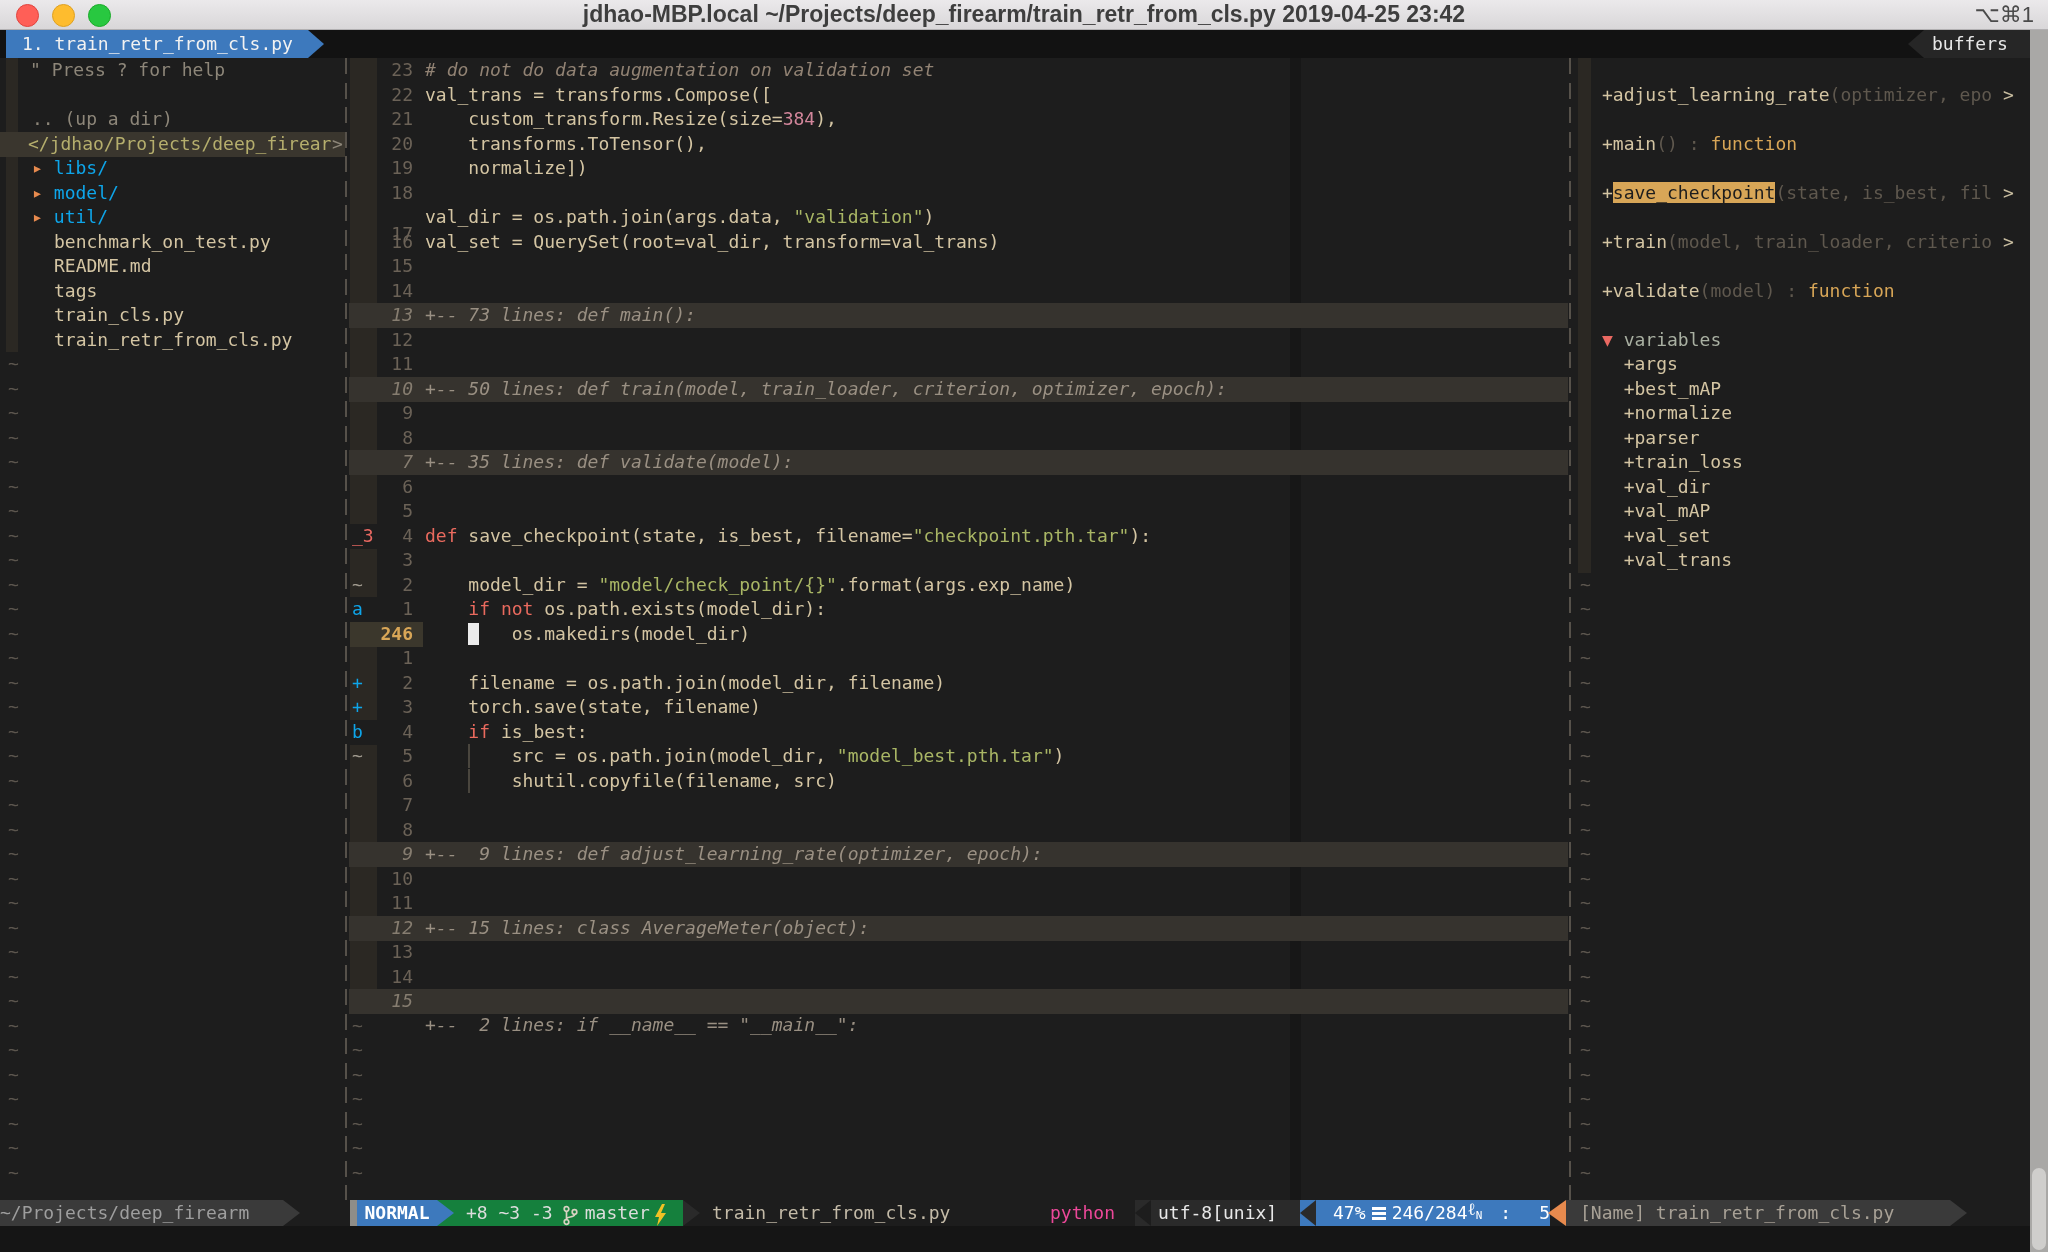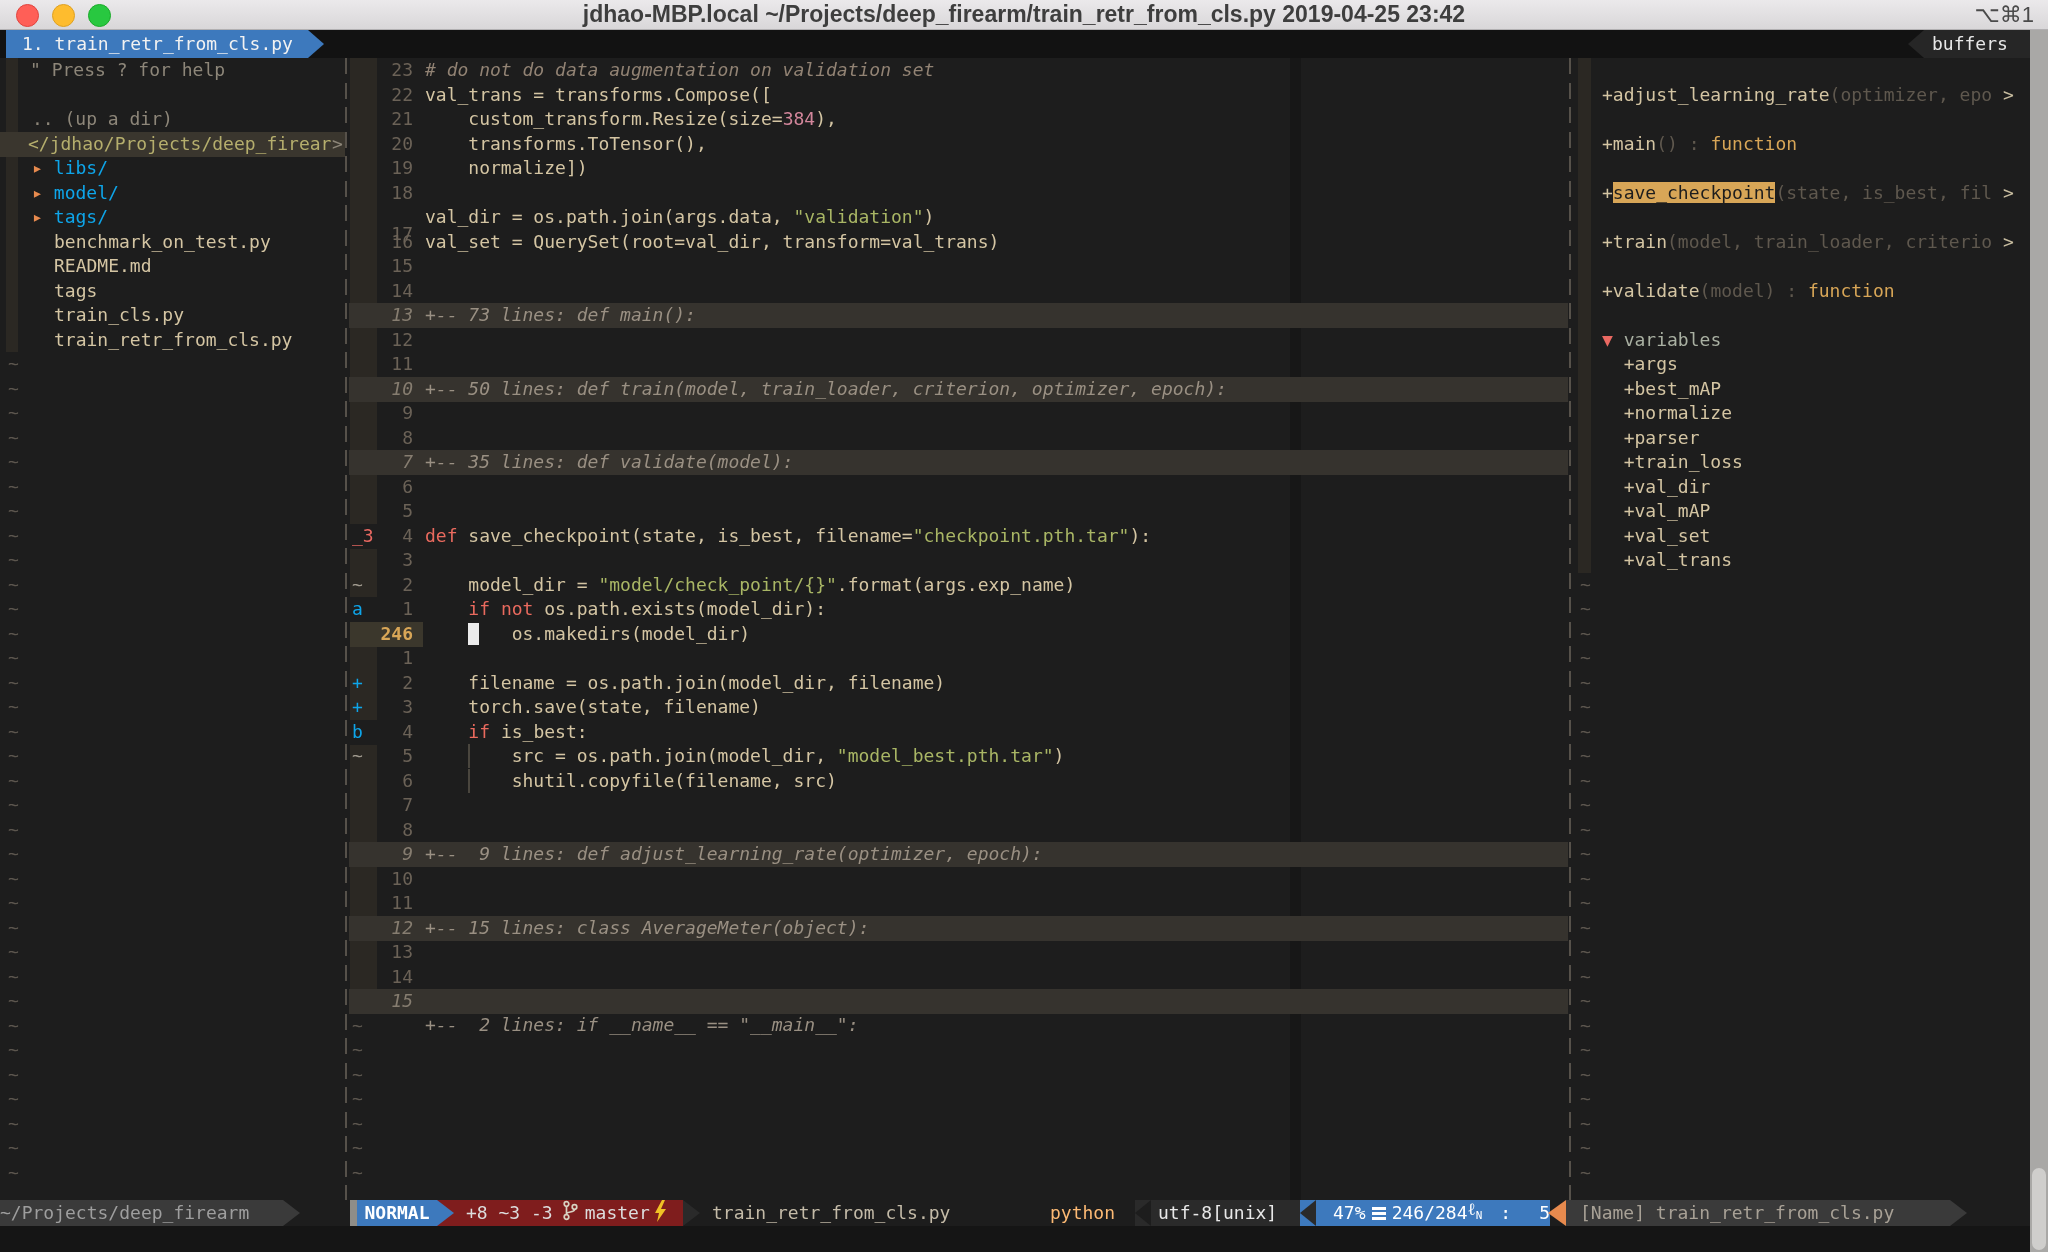--- a/index.html
+++ b/index.html
@@ -109,21 +109,21 @@
   <div class="colorcol"></div>
   <div class="vsep" style="left:345px;"></div>
   <div class="vsep" style="left:1569px;"></div>
 <div class="row mono c-dim" style="top: 0px; left: 30px;">" Press ? for help</div>
     <div class="row mono c-dim" style="top: 49px; left: 32px;">.. (up a dir)</div>
     <div class="nt-root-band" style="top: 73.5px; left: 0px;"></div>
     <div class="row mono nt-root" style="top: 73.5px; left: 28px;">&lt;/jdhao/Projects/deep_firear</div>
     <div class="row mono c-dim" style="top: 73.5px; left: 332px;">&gt;</div>
     <div class="row mono" style="top: 98px; left: 32px;"><span class="nt-arrow">▸</span><span class="c-green" style="padding-left:11px">libs/</span></div>
     <div class="row mono" style="top: 122.5px; left: 32px;"><span class="nt-arrow">▸</span><span class="c-green" style="padding-left:11px">model/</span></div>
-    <div class="row mono" style="top: 147px; left: 32px;"><span class="nt-arrow">▸</span><span class="c-green" style="padding-left:11px">tags/</span></div>
+    <div class="row mono" style="top: 147px; left: 32px;"><span class="nt-arrow">▸</span><span class="c-green" style="padding-left:11px">util/</span></div>
     <div class="row mono c-fg" style="top: 171.5px; left: 54px;">benchmark_on_test.py</div>
     <div class="row mono c-fg" style="top: 196px; left: 54px;">README.md</div>
     <div class="row mono c-fg" style="top: 220.5px; left: 54px;">tags</div>
     <div class="row mono c-fg" style="top: 245px; left: 54px;">train_cls.py</div>
     <div class="row mono c-fg" style="top: 269.5px; left: 54px;">train_retr_from_cls.py</div>
     <div class="row mono tilde" style="top: 294px; left: 8px;">~</div>
     <div class="row mono tilde" style="top: 318.5px; left: 8px;">~</div>
     <div class="row mono tilde" style="top: 343px; left: 8px;">~</div>
     <div class="row mono tilde" style="top: 367.5px; left: 8px;">~</div>
     <div class="row mono tilde" style="top: 392px; left: 8px;">~</div>
@@ -288,36 +288,36 @@
     <div class="row mono tilde" style="top: 1078px; left: 1580px;">~</div>
     <div class="row mono tilde" style="top: 1102.5px; left: 1580px;">~</div>
   </div>
 
 <div class="statusline">
   <div class="sl-seg" style="left:0;width:283px;background:#3a3a3a;color:#9e9e9e;">~/Projects/deep_firearm</div>
   <div class="arrow-r" style="left:283px;border-left:17px solid #3a3a3a;"></div>
   <div class="sl-seg" style="left:350px;width:7px;background:#8f8d88;"></div>
   <div class="sl-seg" style="left:357px;width:80px;background:var(--blue);color:#ffffff;font-weight:bold;text-align:center;">NORMAL</div>
   <div class="arrow-r" style="left:437px;border-left:17px solid var(--blue);z-index:2;"></div>
-  <div class="sl-seg" style="left:437px;width:246px;background:#7f1d1d;color:#dddddd;padding-left:29px;display:flex;align-items:flex-start;">
+  <div class="sl-seg" style="left:437px;width:246px;background:#15803d;color:#dddddd;padding-left:29px;display:flex;align-items:flex-end;">
     <span>+8 ~3 -3</span>
     <svg width="15" height="21" viewBox="0 0 15 21" style="margin:0 7px 0 10px;">
       <circle cx="3.5" cy="4" r="2.3" fill="none" stroke="#d8d2c2" stroke-width="1.7"></circle>
       <circle cx="3.5" cy="17" r="2.3" fill="none" stroke="#d8d2c2" stroke-width="1.7"></circle>
       <circle cx="11.5" cy="7" r="2.3" fill="none" stroke="#d8d2c2" stroke-width="1.7"></circle>
       <path d="M3.5 6.5 L3.5 14.5 M11.5 9.5 C11.5 13,3.5 11,3.5 14" fill="none" stroke="#d8d2c2" stroke-width="1.7"></path>
     </svg>
     <span>master</span>
     <svg width="14" height="22" viewBox="0 0 14 22" style="margin-left:4px;">
       <polygon points="8,0 1,13 5,13 3,22 12,9 7,9 11,0" fill="#f0c125"></polygon>
     </svg>
   </div>
   <div class="arrow-r" style="left:683px;border-left:17px solid #2a2a2a;"></div>
   <div class="sl-seg" style="left:700px;width:435px;background:#1d1d1d;color:#c4bba8;padding-left:12px;">train_retr_from_cls.py</div>
-  <div class="sl-seg" style="left:1050px;width:85px;background:transparent;color:#fdba74;">python</div>
+  <div class="sl-seg" style="left:1050px;width:85px;background:transparent;color:#ec4899;">python</div>
   <div class="sl-seg" style="left:1135px;width:165px;background:#2a2a2a;"></div>
 
   <div class="arrow-l" style="left:1135px;border-right:16px solid #1d1d1d;z-index:2;"></div>
   <div class="sl-seg" style="left:1158px;width:130px;background:transparent;color:#e8e8e8;">utf-8[unix]</div>
   <div class="sl-seg" style="left:1300px;width:250px;background:var(--blue);"></div>
   <div class="arrow-l" style="left:1300px;border-right:16px solid #2a2a2a;z-index:2;"></div>
   <div class="sl-seg" style="left:1333px;width:217px;background:transparent;color:#ffffff;display:flex;align-items:center;z-index:3;">
     <span>47%</span>
     <span class="burger"></span>
     <span>246/284</span>

